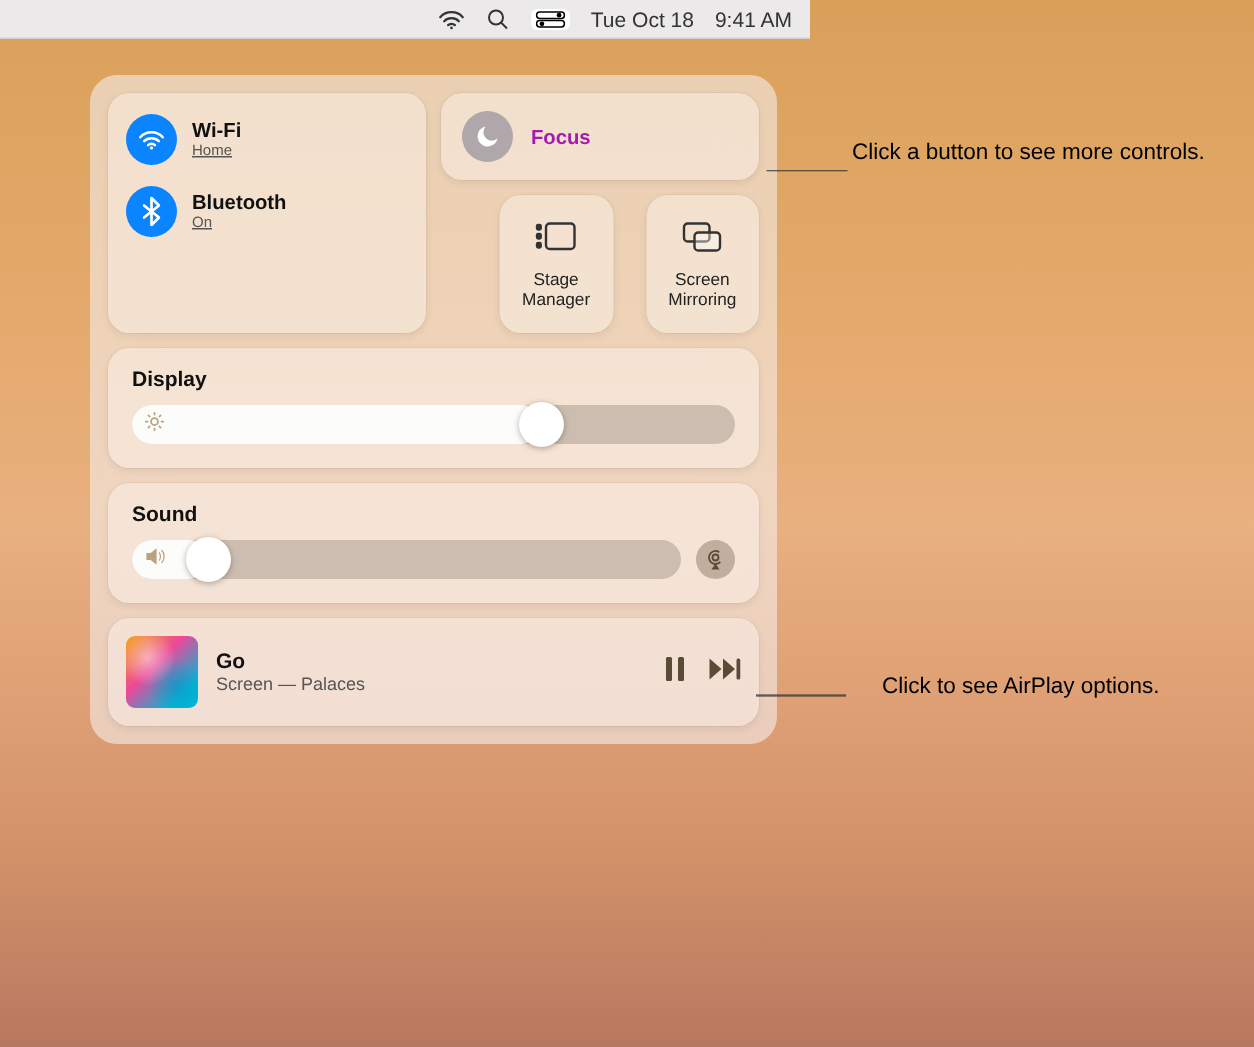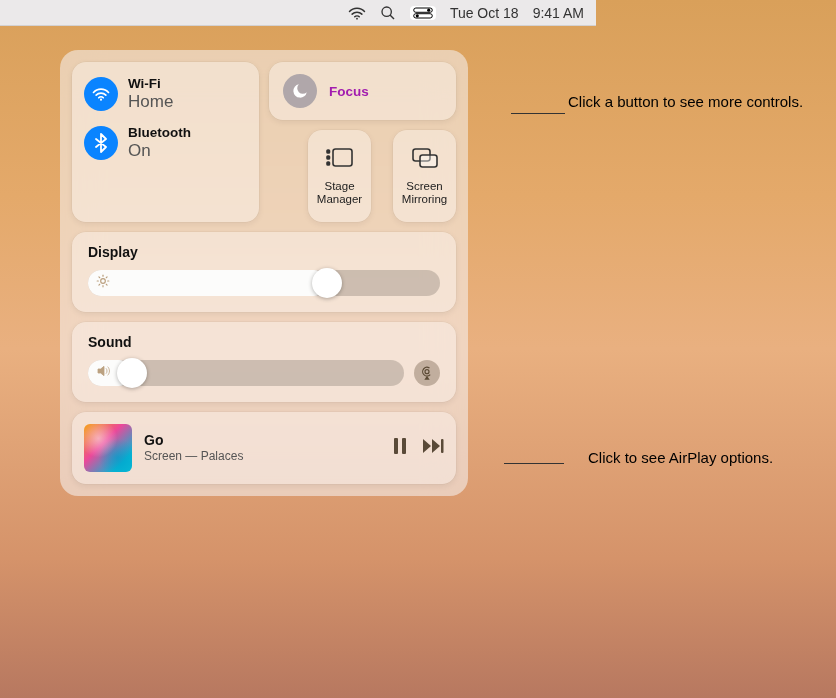--- a/index.html
+++ b/index.html
@@ -6,21 +6,21 @@
     body {
       width: 836px;
       height: 698px;
       position: relative;
       background: linear-gradient(180deg, #d9a05a 0%, #e4a96a 28%, #e9b080 50%, #d5936a 80%, #b77860 100%);
       overflow: hidden;
     }
     .menubar {
       position: absolute;
       top: 0; left: 0;
-      width: 596px;
+      width: 540px;
       height: 26px;
       background: rgba(235,235,238,0.97);
       display: flex;
       align-items: center;
       justify-content: flex-end;
       padding-right: 12px;
       gap: 14px;
       font-size: 14px;
       color: #333;
       border-bottom: 1px solid rgba(0,0,0,0.1);
@@ -31,21 +31,21 @@
       color:#000;
       border-radius:4px;
       padding:1px 3px;
       display:inline-flex;
       align-items:center;
     }
     .panel {
       position: absolute;
       top: 50px;
       left: 60px;
-      width: 408px;
+      width: 458px;
       background: rgba(245,244,246,0.55);
       backdrop-filter: blur(20px);
       border-radius: 18px;
       padding: 12px;
       display: grid;
       grid-template-columns: 1fr 1fr;
       grid-auto-rows: min-content;
       gap: 10px;
     }
     .tile {
@@ -55,21 +55,21 @@
     }
     .conn-tile { grid-column:1; grid-row:1/3; padding:10px 10px; display:flex; flex-direction:column; gap:6px; }
     .conn-item { display:flex; align-items:center; gap:10px; padding:4px 2px; cursor:pointer; border-radius:8px; }
     .conn-icon {
       width:34px;height:34px;border-radius:50%;
       background:#0a84ff;color:#fff;display:flex;align-items:center;justify-content:center;
       flex-shrink:0;
     }
     .conn-text { display:flex;flex-direction:column; line-height:1.15; }
     .conn-title { font-weight:600; font-size:13.5px; color:#111; }
-    .conn-sub { font-size:17px; color:#555; }
+    .conn-sub { font-size:10px; color:#555;text-decoration:underline; }
 
     .focus-tile { grid-column:2; grid-row:1; height:58px; display:flex; align-items:center; gap:12px; padding:0 14px; cursor:pointer; }
     .focus-icon { width:34px;height:34px;border-radius:50%;background:rgba(120,120,140,0.55);color:#fff;display:flex;align-items:center;justify-content:center; }
     .focus-title { font-weight:600;font-size:13.5px;color:#a21caf; }
 
     .small-row { grid-column:2; grid-row:2; display:grid; grid-template-columns:1fr 1fr; gap:22px;margin-left:39px; }
     .small-tile { background: rgba(255,255,255,0.35); border-radius:14px; height:92px; display:flex;flex-direction:column;align-items:center;justify-content:center;gap:6px;cursor:pointer;padding:6px; box-shadow: 0 0 0 0.5px rgba(0,0,0,0.05), 0 2px 6px rgba(0,0,0,0.08);}
     .small-tile .label { font-size:11.5px;font-weight:500;color:#222;text-align:center;line-height:1.1; }
 
     .slider-tile { grid-column:1/3; padding:12px 16px 16px; }

